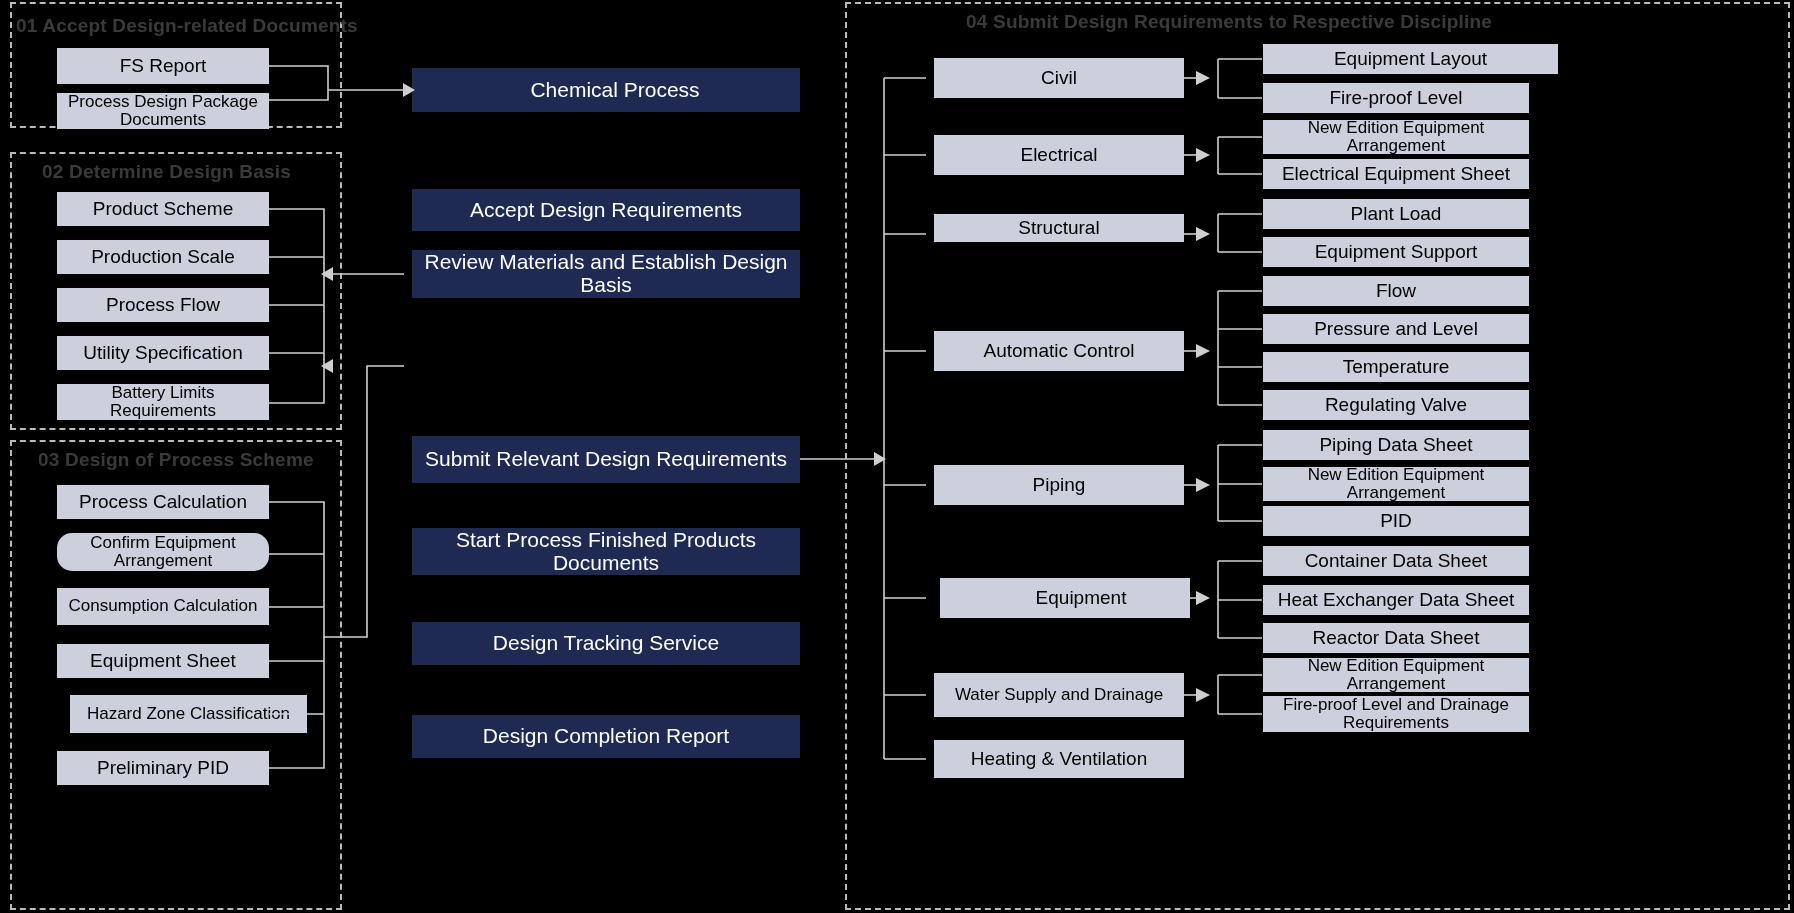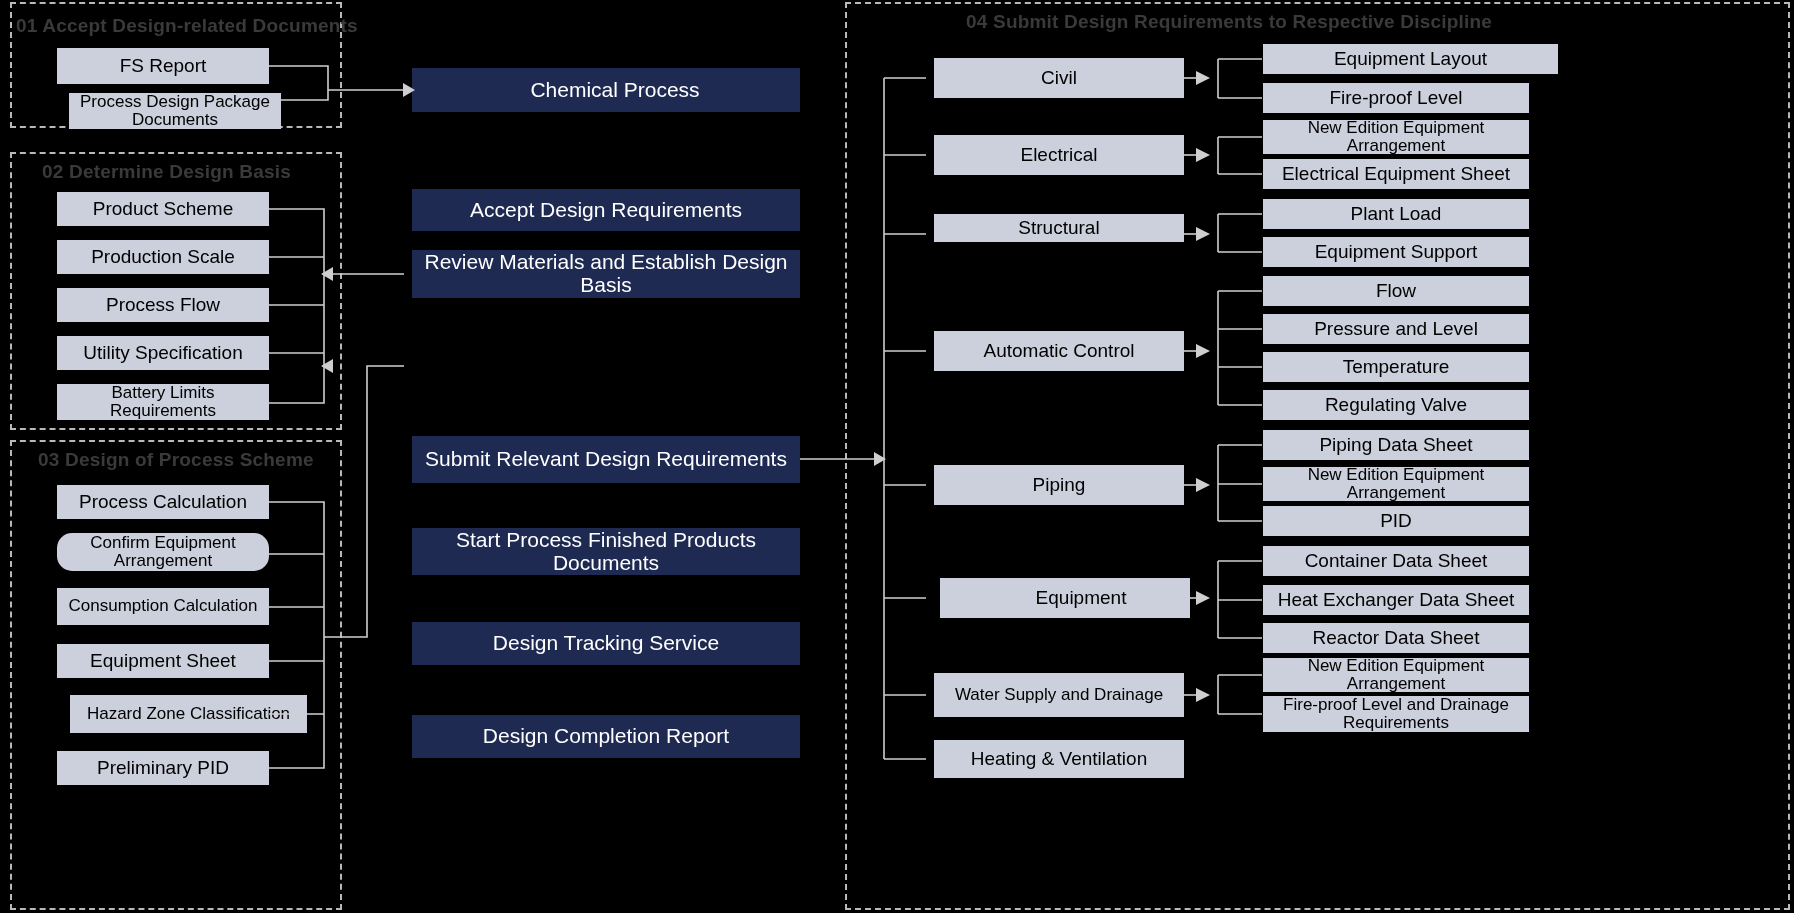--- a/index.html
+++ b/index.html
@@ -60,21 +60,21 @@
 <body>
 
 <div id="canvas">
 
   <div class="group" style="left:10px; top:2px; width:332px; height:126px;"></div>
   <div class="group-title" style="left:16px; top:15px;">01 Accept Design-related Documents</div>
 
   <div class="node grey" style="left:57px; top:48px; width:212px; height:36px;">
     <span>FS Report</span>
   </div>
-  <div class="node grey small" style="left:57px; top:93px; width:212px; height:36px;margin-left:12px;">
+  <div class="node grey small" style="left:57px; top:93px; width:212px; height:36px;">
     <span>Process Design Package Documents</span>
   </div>
 
   <div class="group" style="left:10px; top:152px; width:332px; height:278px;"></div>
   <div class="group-title" style="left:42px; top:161px;">02 Determine Design Basis</div>
 
   <div class="node grey" style="left:57px; top:192px; width:212px; height:34px;">
     <span>Product  Scheme</span>
   </div>
   <div class="node grey" style="left:57px; top:240px; width:212px; height:34px;">

